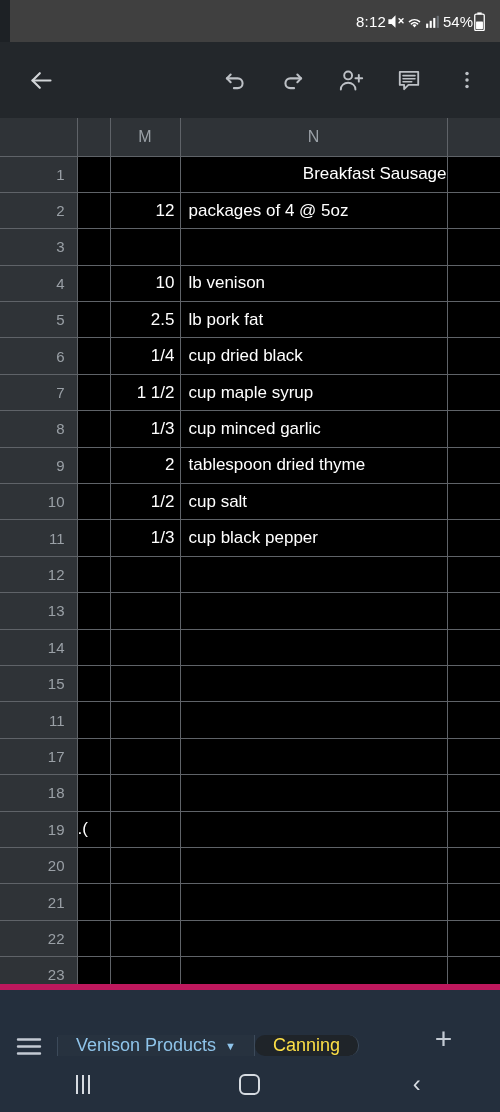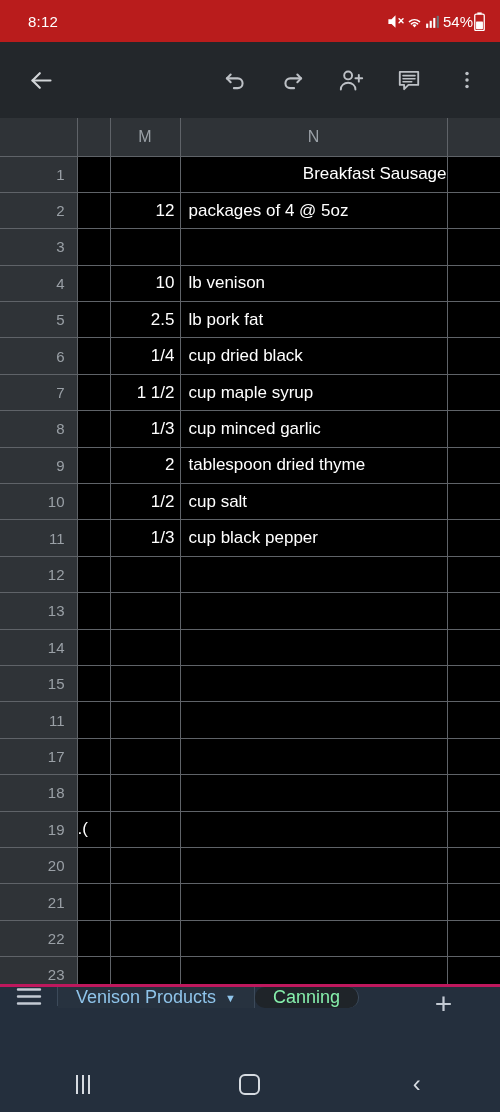--- a/index.html
+++ b/index.html
@@ -6,23 +6,23 @@
   html, body {
     width: 500px; height: 1112px;
     background: #1d2125;
     font-family: "Liberation Sans", sans-serif;
     overflow: hidden;
   }
   #app { width: 500px; height: 1112px; display: flex; flex-direction: column; position: relative; }
 
   
   .statusbar {
-    height: 42px; background: #b91c1c; color: #ffffff;
-    display: flex; align-items: center; justify-content: space-between;
-    padding: 0 14px 0 28px; flex: 0 0 42px;
+    height: 42px; background: #404040; color: #ffffff;
+    display: flex; align-items: center; justify-content: flex-end;
+    padding: 0 14px 0 28px; flex: 0 0 42px; margin-left: 10px;
   }
   .status-time { font-size: 15px; letter-spacing: .2px; color: #ffffff; }
   .status-right { display: flex; align-items: center; }
   .status-right svg { display: block; }
   .battery-pct { font-size: 15px; color: #ffffff; margin-left: 2px; }
 
   
   .toolbar {
     height: 76px; background: #23272b;
     display: flex; align-items: center; flex: 0 0 76px;
@@ -63,32 +63,32 @@
   td.cell.overflow-left { position: relative; overflow: visible; }
   .ovf-clip {
     position: absolute; left: 0; top: 50%; transform: translateY(-50%);
     width: 33px; overflow: hidden; direction: rtl; text-align: left;
     color: #ffffff; font-size: 17px; white-space: nowrap;
   }
 
   
   .tabbar {
     height: 72px; flex: 0 0 72px; background: #242f3d;
-    display: flex; align-items: flex-start; border-top: 3px solid #be185d;
+    display: flex; align-items: flex-end; border-top: 6px solid #be185d;
   }
   .tab-hamburger {
     width: 58px; display: flex; align-items: center; justify-content: center;
     border-right: 1px solid #3c4a5a; color: #c3cad3; cursor: pointer;
   }
   .tab-item {
     display: flex; align-items: center; justify-content: center; gap: 9px;
     padding: 0 18px; font-size: 18px; cursor: pointer; white-space: nowrap;
   }
   .tab-item.active { background: #27323f; color: #8fc4ea; border-right: 1px solid #3c4a5a; }
-  .tab-item.inactive { background: #1f2429; color: #86efac; border-right: 1px solid #3c4a5a; border-radius: 10px; }
+  .tab-item.inactive { background: #1f2429; color: #fde047; border-right: 1px solid #3c4a5a; border-radius: 10px; }
   .tab-caret { font-size: 11px; color: #8fc4ea; }
   .tab-gap { width: 28px; background: #242f3d; border-right: 1px solid #3c4a5a; }
   .tab-add {
     flex: 1 1 auto; display: flex; align-items: center; justify-content: center;
     color: #c3cad3; font-size: 30px; font-weight: 300; cursor: pointer;
   }
 
   
   .navbar {
     height: 56px; flex: 0 0 56px; background: #242f3d;

